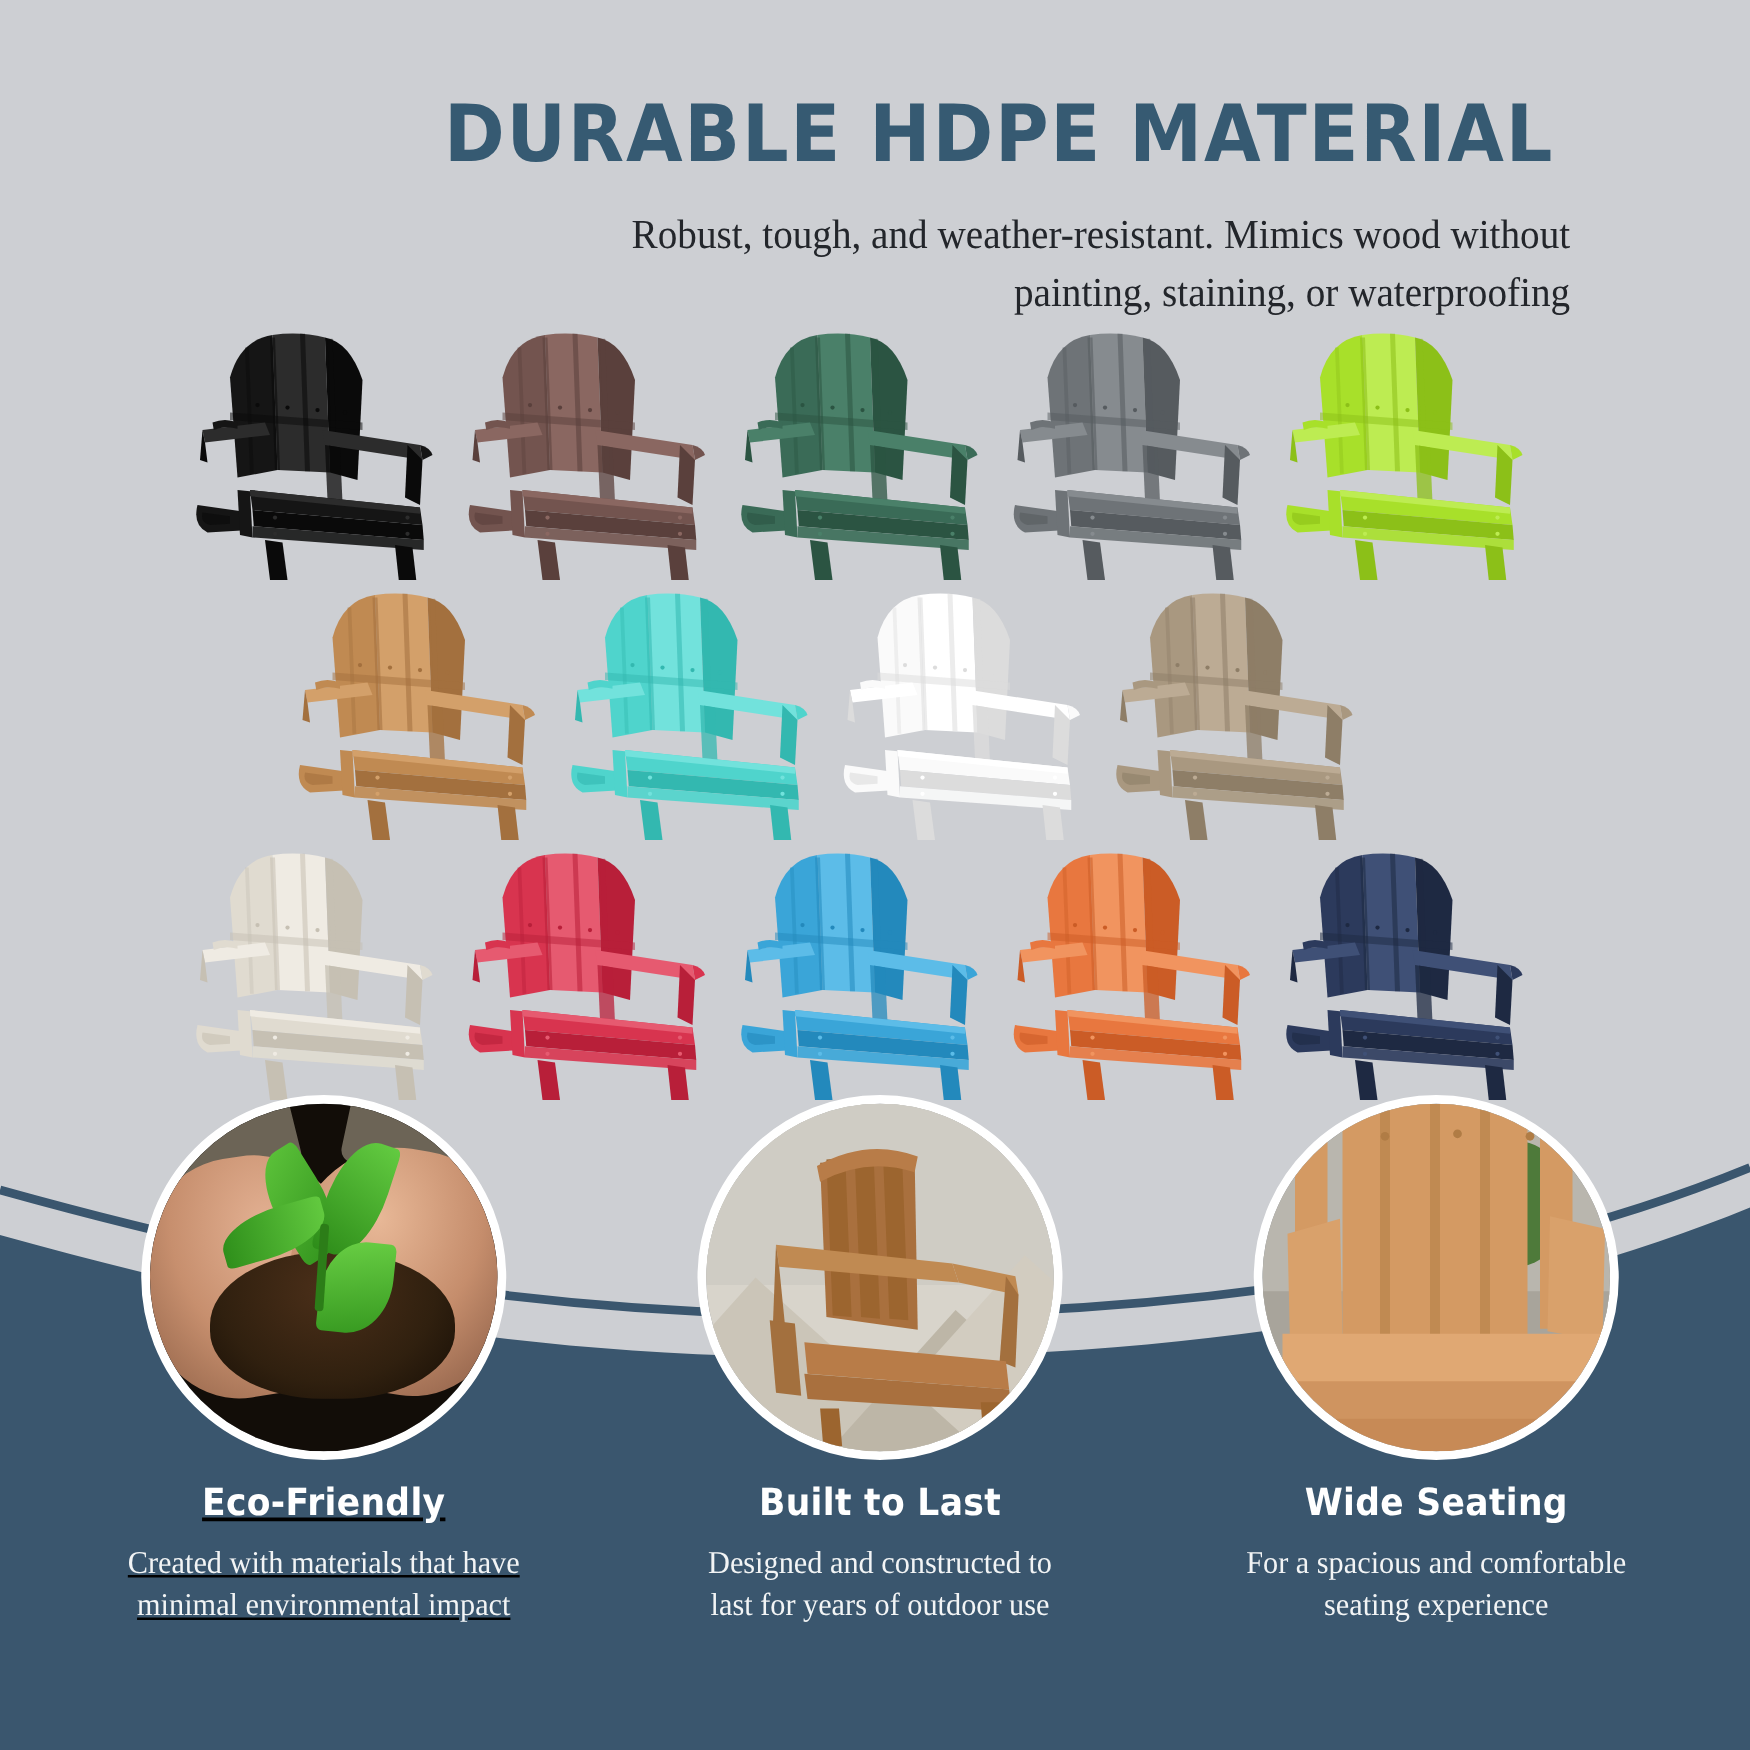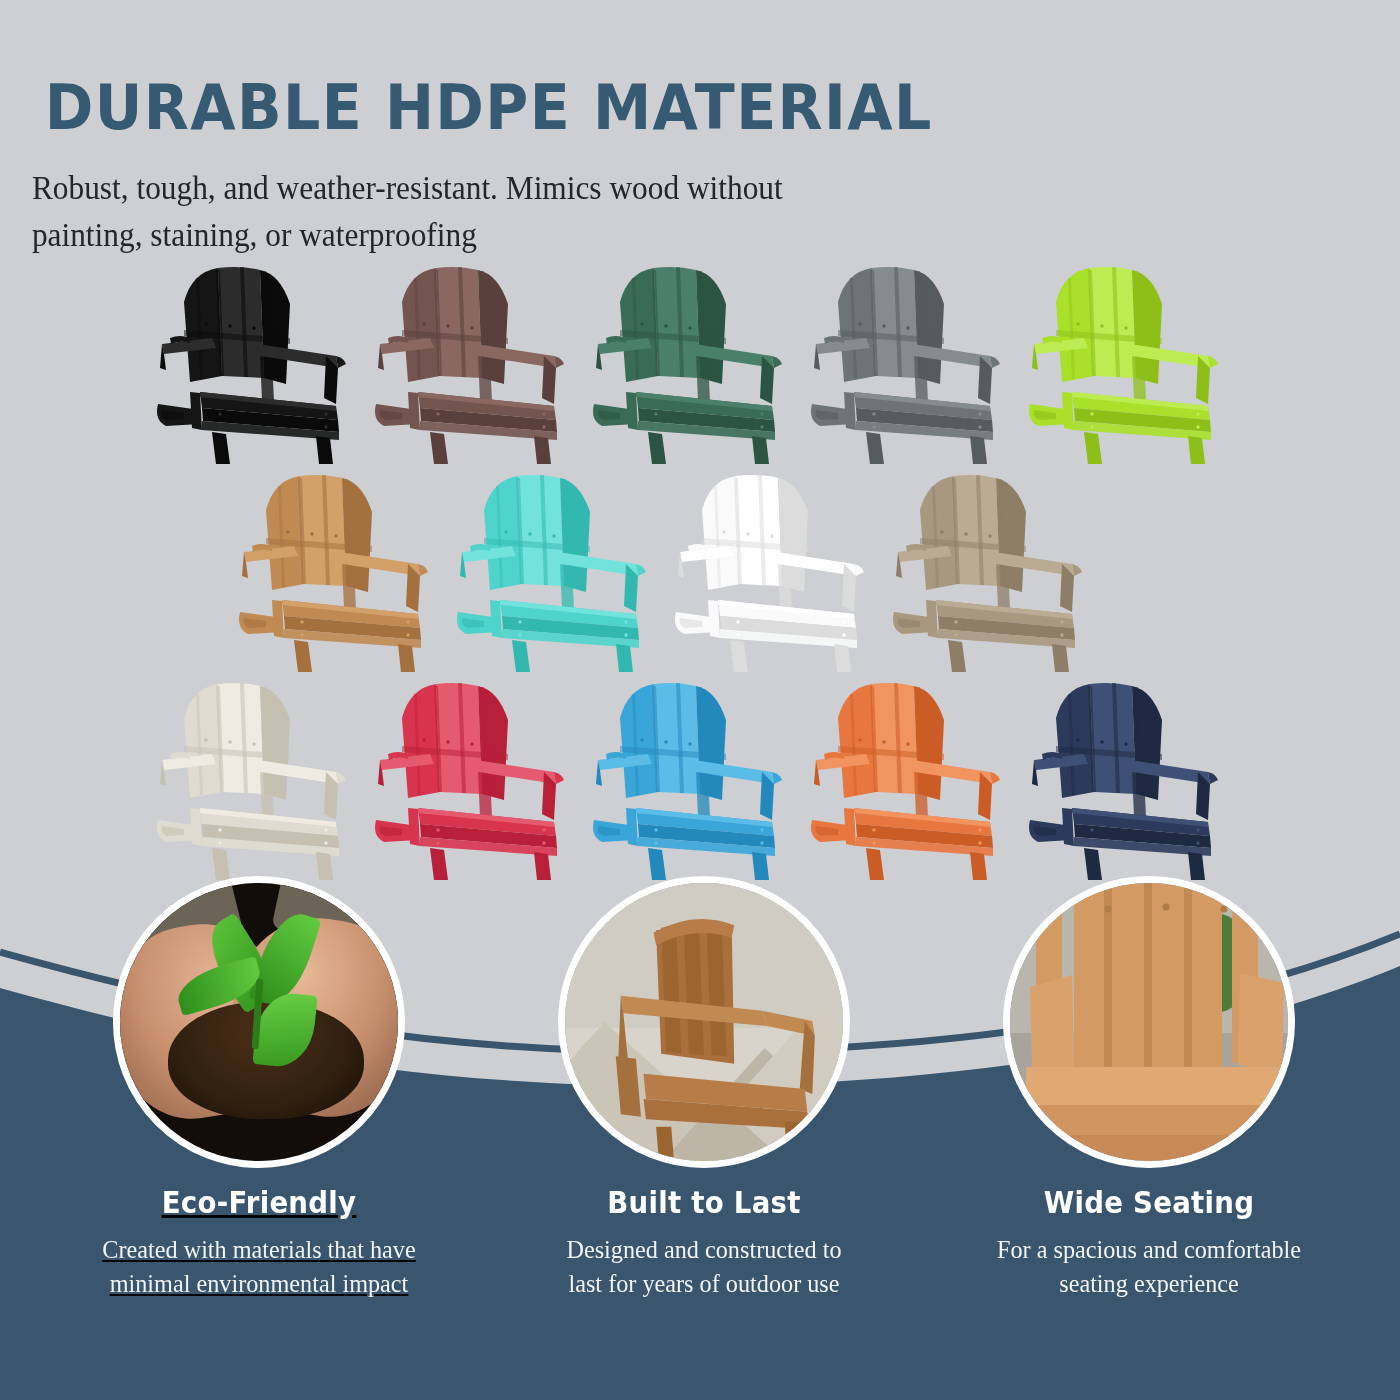--- a/index.html
+++ b/index.html
@@ -5,21 +5,21 @@
   * { margin:0; padding:0; box-sizing:border-box; }
   html,body { width:1400px; height:1400px; }
   body {
     font-family:"Liberation Sans", sans-serif;
     background:#cdcfd3;
     position:relative;
     overflow:hidden;
   }
 
   
-  #header { position:absolute; top:0; left:0; width:1276px; text-align:left; }
+  #header { position:absolute; top:0; left:12px; width:1276px; text-align:right; }
   #title {
     font-family:"DejaVu Sans", sans-serif;
     font-weight:bold;
     font-size:63px;
     letter-spacing:1.5px;
     color:#365a72;
     margin-top:76px;
     line-height:1;
     transform:scaleX(0.93);
   }

